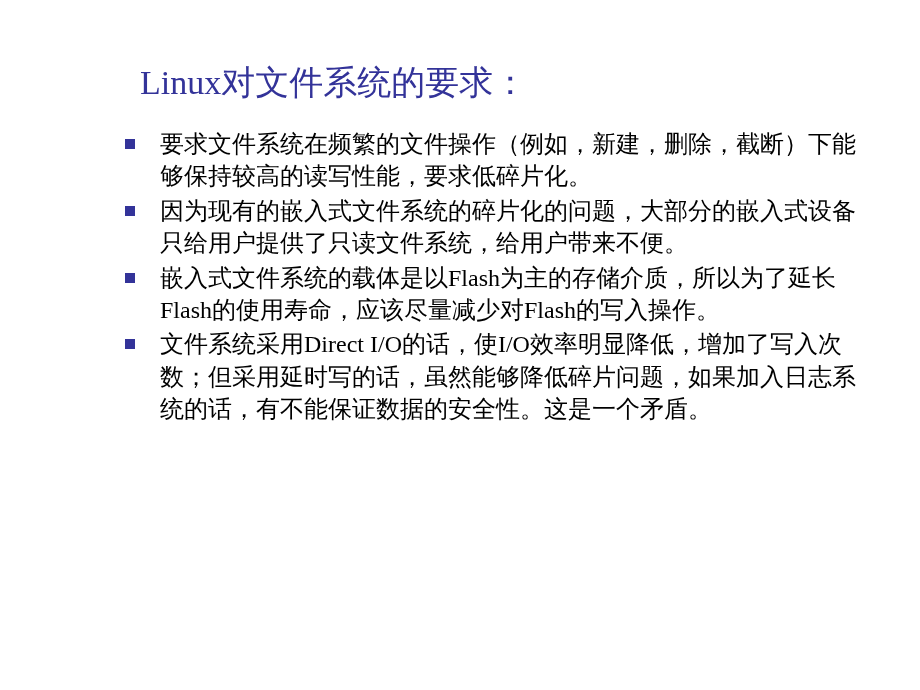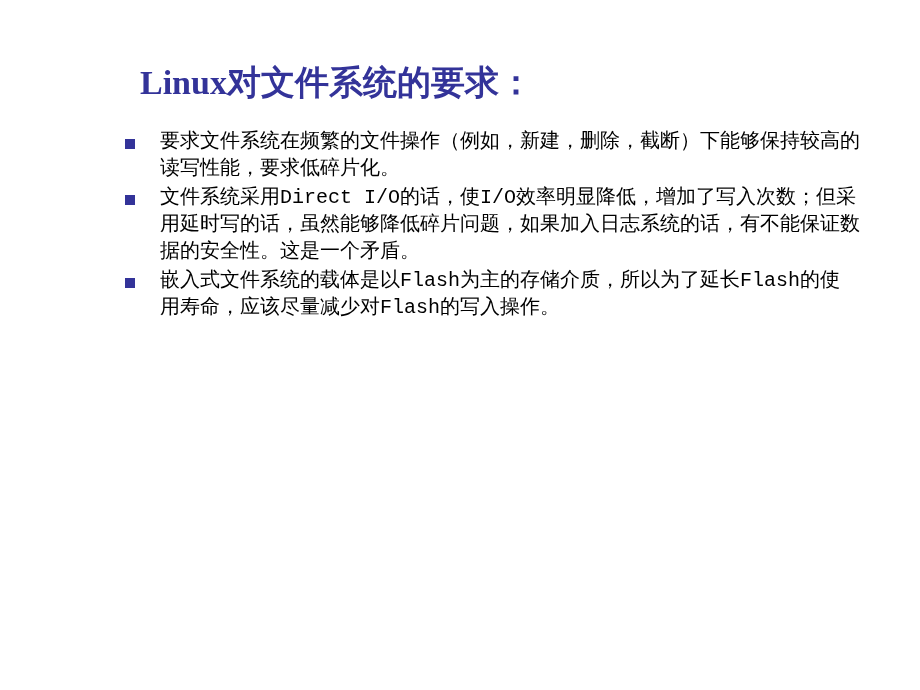--- a/index.html
+++ b/index.html
@@ -18,34 +18,33 @@
       width: 100%;
       height: 100%;
       padding: 60px 60px 40px 60px;
     }
     .title {
       color: #333399;
       font-size: 34px;
       font-family: "SimSun", "宋体", serif;
       margin-left: 80px;
       margin-bottom: 22px;
-      font-weight: bold;
+      font-weight: normal;
     }
     .bullet-list {
       list-style: none;
       padding-left: 65px;
     }
     .bullet-item {
       position: relative;
       padding-left: 35px;
       margin-bottom: 2px;
-      font-size: 20px;
+      font-size: 24px;
       line-height: 1.35;
       color: #000000;
-      font-family: Liberation Mono, monospace;
     }
     .bullet-marker {
       position: absolute;
       left: 0;
       top: 11px;
       width: 10px;
       height: 10px;
       background: #333399;
     }
   </style>
@@ -54,23 +53,24 @@
 
 <div class="slide">
   <h1 class="title">Linux对文件系统的要求：</h1>
   <ul class="bullet-list">
     <li class="bullet-item">
       <span class="bullet-marker"></span>
       <span>要求文件系统在频繁的文件操作（例如，新建，删除，截断）下能够保持较高的读写性能，要求低碎片化。</span>
     </li>
     <li class="bullet-item">
       <span class="bullet-marker"></span>
+      <span>因为现有的嵌入式文件系统的碎片化的问题，大部分的嵌入式设备只给用户提供了只读文件系统，给用户带来不便。</span>
+    </li>
+    <li class="bullet-item">
+      <span class="bullet-marker"></span>
+      <span>嵌入式文件系统的载体是以Flash为主的存储介质，所以为了延长Flash的使用寿命，应该尽量减少对Flash的写入操作。</span>
     </li>
     <li class="bullet-item">
       <span class="bullet-marker"></span>
       <span>文件系统采用Direct I/O的话，使I/O效率明显降低，增加了写入次数；但采用延时写的话，虽然能够降低碎片问题，如果加入日志系统的话，有不能保证数据的安全性。这是一个矛盾。</span>
     </li>
-    <li class="bullet-item">
-      <span class="bullet-marker"></span>
-      <span>嵌入式文件系统的载体是以Flash为主的存储介质，所以为了延长Flash的使用寿命，应该尽量减少对Flash的写入操作。</span>
-    </li>
   </ul>
 </div>
 
 </body></html>

